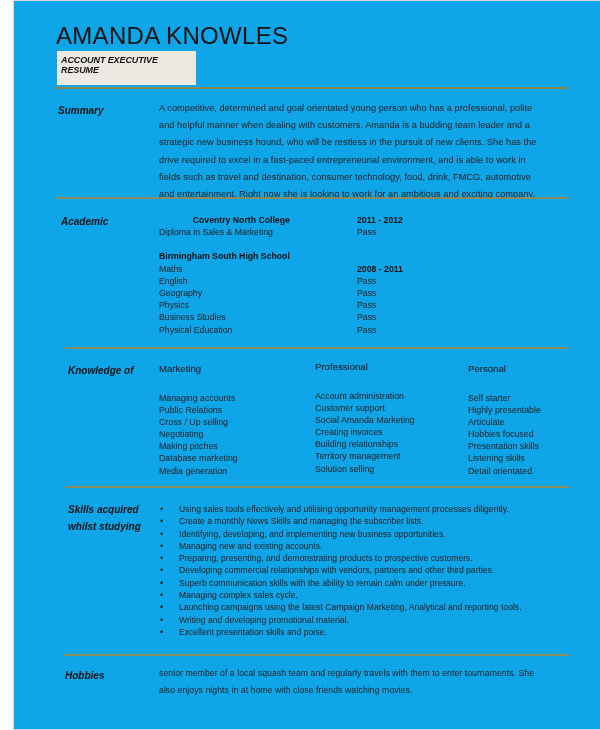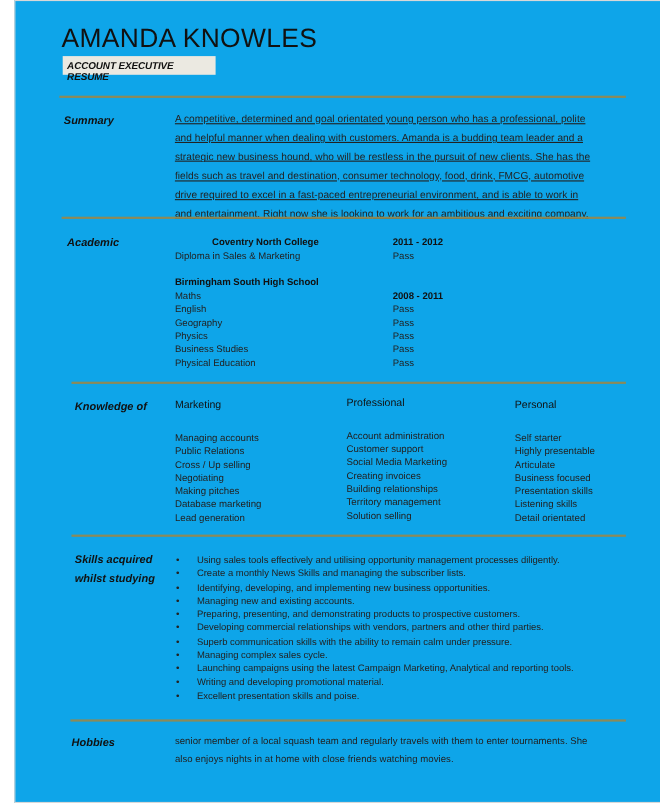--- a/index.html
+++ b/index.html
@@ -15,21 +15,21 @@
       border: 1px solid #d8d8d8;
       background: #0ea5e9;
     }
     .name {
       position: absolute; left: 42px; top: 21px;
       font-size: 24px; letter-spacing: 0.3px;
       color: #111; font-weight: normal;
     }
     .subtitle {
       position: absolute; left: 43px; top: 50px;
-      width: 139px; height: 17px;
+      width: 139px; height: 34px;
       background: #ebe9e1;
       font-size: 9px; font-weight: bold; font-style: italic;
       color: #111; padding: 4px 0 0 4px;
       letter-spacing: -0.1px;
     }
     .contact {
       position: absolute; left: 366px; top: 24px;
       font-size: 8.2px; line-height: 14px; color: #222;
     }
     .divider {
@@ -58,26 +58,26 @@
 <body>
 
 <div class="page">
 
   <div class="name">AMANDA KNOWLES</div>
   <div class="subtitle">ACCOUNT EXECUTIVE RESUME</div>
 
   <div class="divider" style="left:40px; top:86px; width:515px;"></div>
 
   <div class="label" style="left:44px; top:101px;">Summary</div>
-  <div class="para" style="top:99px;text-decoration:underline;">
+  <div class="para" style="top:99px;">
     <div>A competitive, determined and goal orientated young person who has a professional, polite</div>
     <div>and helpful manner when dealing with customers. Amanda is a budding team leader and a</div>
     <div>strategic new business hound, who will be restless in the pursuit of new clients. She has the</div>
+    <div>drive required to excel in a fast-paced entrepreneurial environment, and is able to work in</div>
     <div>fields such as travel and destination, consumer technology, food, drink, FMCG, automotive</div>
-    <div>drive required to excel in a fast-paced entrepreneurial environment, and is able to work in</div>
     <div>and entertainment. Right now she is looking to work for an ambitious and exciting company.</div>
   </div>
 
   <div class="divider" style="left:42px; top:196px; width:513px;"></div>
 
   <div class="label" style="left:47px; top:212px;">Academic</div>
   <div class="acad" style="left:145px; top:213px;">
     <div class="b">Coventry North College</div>
     <div>Diploma in Sales &amp; Marketing</div>
     <div style="height:12px;"></div>
@@ -106,38 +106,38 @@
 
   <div class="label" style="left:54px; top:361px;">Knowledge of</div>
   <div class="kcol" style="left:145px;">
     <div class="head">Marketing</div>
     <div class="item">Managing accounts</div>
     <div class="item">Public Relations</div>
     <div class="item">Cross / Up selling</div>
     <div class="item">Negotiating</div>
     <div class="item">Making pitches</div>
     <div class="item">Database marketing</div>
-    <div class="item">Lead generation</div>
+    <div class="item">Media generation</div>
   </div>
   <div class="kcol" style="left:301px; top:359px;">
     <div class="head">Professional</div>
     <div class="item">Account administration</div>
     <div class="item">Customer support</div>
-    <div class="item">Social Media Marketing</div>
+    <div class="item">Social Amanda Marketing</div>
     <div class="item">Creating invoices</div>
     <div class="item">Building relationships</div>
     <div class="item">Territory management</div>
     <div class="item">Solution selling</div>
   </div>
   <div class="kcol" style="left:454px;">
     <div class="head">Personal</div>
     <div class="item">Self starter</div>
     <div class="item">Highly presentable</div>
     <div class="item">Articulate</div>
-    <div class="item">Business focused</div>
+    <div class="item">Hobbies focused</div>
     <div class="item">Presentation skills</div>
     <div class="item">Listening skills</div>
     <div class="item">Detail orientated</div>
   </div>
 
   <div class="divider" style="left:51px; top:485px; width:504px;"></div>
 
   <div class="label" style="left:54px; top:500px;">
     <div>Skills acquired</div>
     <div>whilst studying</div>

